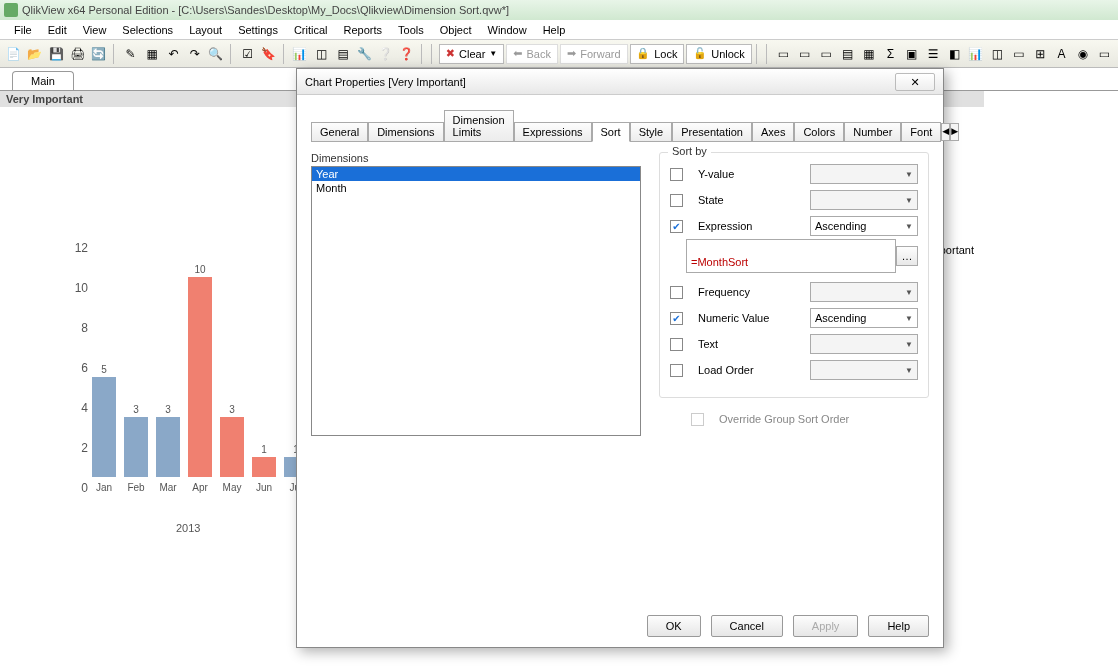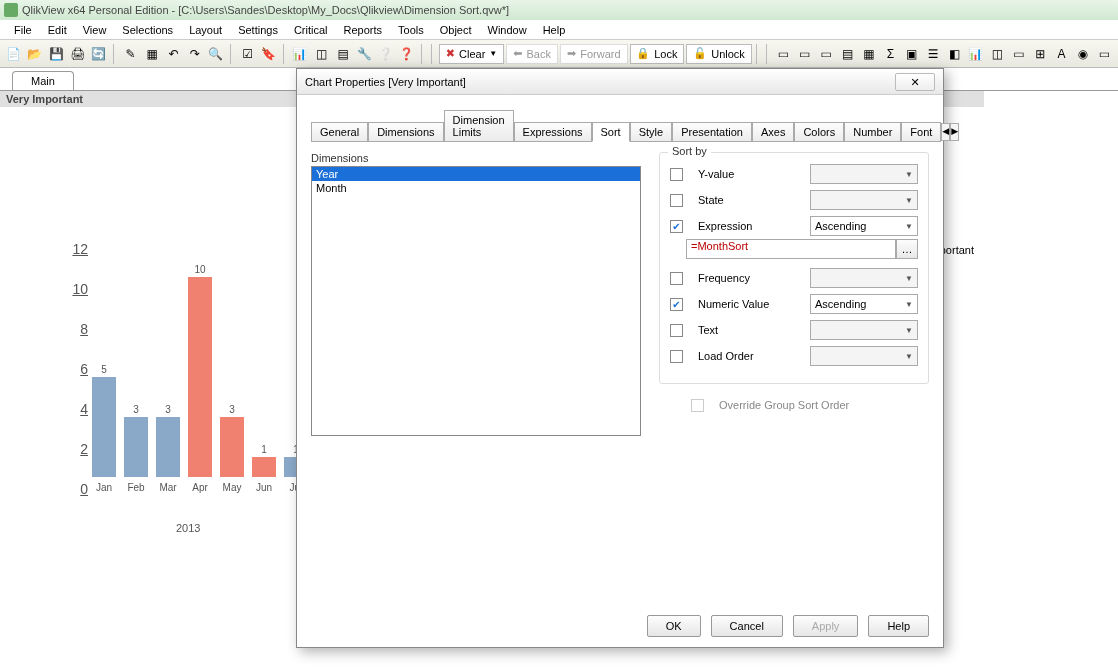--- a/index.html
+++ b/index.html
@@ -27,21 +27,21 @@
 
 
 .chart-hdr { background: #e0e0e0; padding: 2px 6px; font-weight: bold; color: #444; width: 984px; }
 .chart-area { position: relative; padding: 10px; width: 984px; height: 430px; }
 .legend { position: absolute; right: 10px; top: 125px; font-size: 11px; }
 .legend div { display: flex; align-items: center; gap: 4px; }
 .sw { width: 10px; height: 10px; }
 
 
 .axes { position: absolute; left: 40px; top: 130px; width: 280px; height: 250px; }
-.ylab { position: absolute; left: 28px; font-size: 14px; color: #555; text-align: right; width: 20px; text-decoration: underline; }
+.ylab { position: absolute; left: 28px; font-size: 12px; color: #555; text-align: right; width: 20px; }
 .bar { position: absolute; bottom: 10px; width: 24px; }
 .blab { position: absolute; font-size: 10px; color: #555; text-align: center; width: 24px; }
 .xlab { position: absolute; bottom: -6px; font-size: 10px; color: #555; width: 28px; text-align: center; }
 
 
 .dlg { position: absolute; left: 296px; top: 68px; width: 648px; height: 580px; background: #fff; border: 1px solid #888; box-shadow: 4px 4px 12px rgba(0,0,0,.3); }
 .dlg-title { height: 26px; background: linear-gradient(#fff,#e8e8e8); display: flex; align-items: center; padding: 0 8px; justify-content: space-between; border-bottom: 1px solid #ccc; }
 .dlg-close { width: 40px; height: 18px; border: 1px solid #bbb; border-radius: 2px; text-align: center; line-height: 16px; background: linear-gradient(#fff,#eee); }
 .dlg-tabs { display: flex; padding: 14px 14px 0 14px; gap: 0; align-items: flex-end; }
 .dtab { border: 1px solid #aaa; padding: 3px 8px; background: linear-gradient(#fdfdfd,#ececec); position: relative; top: 1px; }
@@ -53,21 +53,21 @@
 .dims-box .item { padding: 1px 4px; }
 .dims-box .sel { background: #1a6fd8; color: #fff; }
 .sortby { flex: 1; border: 1px solid #ddd; border-radius: 3px; padding: 8px 10px 14px 10px; position: relative; }
 .sortby .lgd { position: absolute; top: -8px; left: 8px; background: #fff; padding: 0 4px; color: #333; }
 .row { display: flex; align-items: center; height: 26px; gap: 15px; }
 .chk { width: 13px; height: 13px; border: 1px solid #888; background: #fff; display: inline-flex; align-items: center; justify-content: center; font-size: 10px; color: #1a6fd8; }
 .dd { border: 1px solid #aaa; height: 20px; width: 108px; background: #fff; display: flex; align-items: center; justify-content: space-between; padding: 0 4px; margin-left: auto; }
 .dd.dis { background: #f4f4f4; color: #aaa; }
 .dd .arr { font-size: 8px; color: #555; }
 .expr-row { margin-left: 16px; display: flex; align-items: center; gap: 0; }
-.expr-in { border: 1px solid #aaa; height: 20px; flex: 1; padding: 0 4px; color: #b00; background: #fff; }
+.expr-in { border: 1px solid #aaa; height: 20px; flex: 1; padding: 16px 4px; color: #b00; background: #fff; }
 .expr-btn { width: 22px; height: 20px; border: 1px solid #aaa; background: linear-gradient(#fdfdfd,#e8e8e8); text-align: center; line-height: 18px; }
 .btn { border: 1px solid #999; background: linear-gradient(#fdfdfd,#e6e6e6); height: 22px; padding: 0 18px; border-radius: 2px; }
 .btn.dis { color: #aaa; }
 .dlg-foot { position: absolute; bottom: 10px; right: 14px; display: flex; gap: 10px; }
 </style>
 </head>
 <body>
 
 <div class="titlebar">
   <span class="ico"></span>

